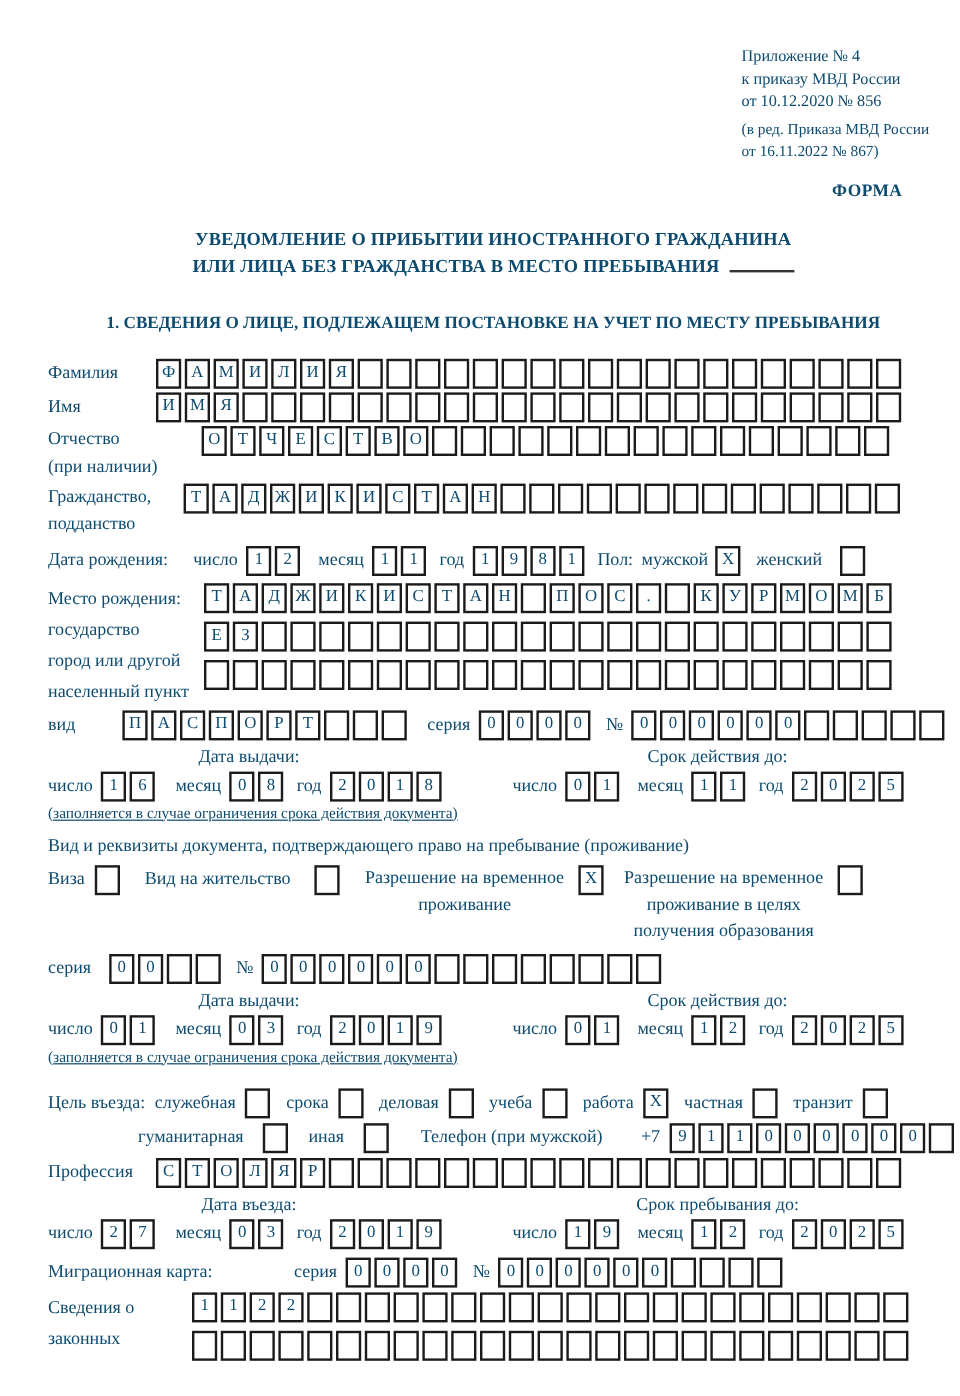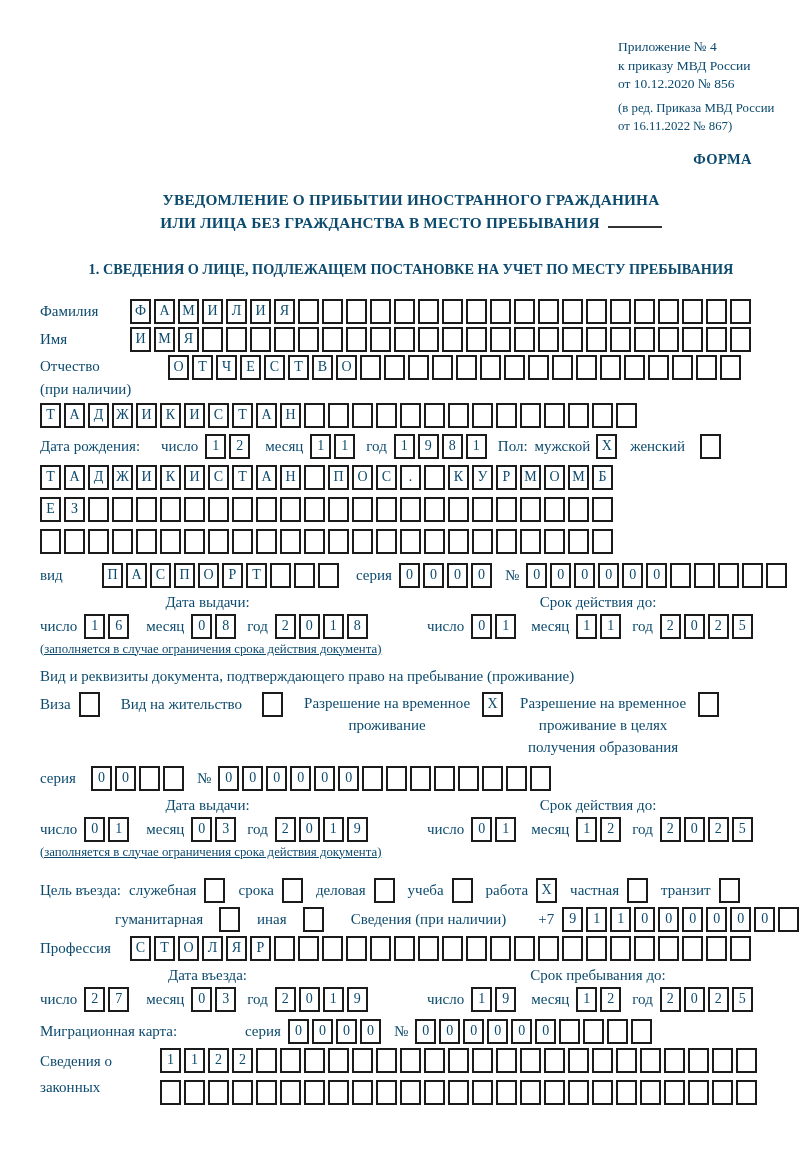--- a/index.html
+++ b/index.html
@@ -153,20 +153,24 @@
         <span class="cell"></span>
         <span class="cell"></span>
         <span class="cell"></span>
         <span class="cell"></span>
         <span class="cell"></span>
         <span class="cell"></span>
       </span>
   </div>
 
   <div class="row" style="margin-bottom:6px">
+    <span class="lblcol lbl2" style="width:113px">
+      <span>Гражданство,</span><br>
+      <span>подданство</span>
+    </span>
     <span class="cells">
         <span class="cell">Т</span>
         <span class="cell">А</span>
         <span class="cell">Д</span>
         <span class="cell">Ж</span>
         <span class="cell">И</span>
         <span class="cell">К</span>
         <span class="cell">И</span>
         <span class="cell">С</span>
         <span class="cell">Т</span>
@@ -209,20 +213,26 @@
         <span class="cell">1</span>
       </span>
     <span class="dlbl ml8">Пол:</span>
     <span class="dlbl" style="margin-right:6px">мужской</span>
     <span class="cell">X</span>
     <span class="dlbl ml10">женский</span>
     <span class="cell ml8"></span>
   </div>
 
   <div class="row" style="margin-bottom:2px">
+    <span class="lblcol" style="width:130px;line-height:26px">
+      <span>Место рождения:</span><br>
+      <span>государство</span><br>
+      <span>город или другой</span><br>
+      <span>населенный пункт</span>
+    </span>
     <span class="cellstack">
       <span class="cells" style="display:flex">
           <span class="cell">Т</span>
           <span class="cell">А</span>
           <span class="cell">Д</span>
           <span class="cell">Ж</span>
           <span class="cell">И</span>
           <span class="cell">К</span>
           <span class="cell">И</span>
           <span class="cell">С</span>
@@ -495,21 +505,21 @@
     <span class="cell"></span>
     <span class="plbl ml10">транзит</span>
     <span class="cell"></span>
   </div>
 
   <div class="row" style="margin-top:4px">
     <span class="plbl" style="margin-left:75px">гуманитарная</span>
     <span class="cell ml8"></span>
     <span class="plbl ml14">иная</span>
     <span class="cell ml8"></span>
-    <span class="plbl ml24">Сведения (при наличии)</span>
+    <span class="plbl ml24">Телефон (при мужской)</span>
     <span class="plbl ml24">+7</span>
     <span class="cells">
         <span class="cell">9</span>
         <span class="cell">1</span>
         <span class="cell">1</span>
         <span class="cell">0</span>
         <span class="cell">0</span>
         <span class="cell">0</span>
         <span class="cell">0</span>
         <span class="cell">0</span>

